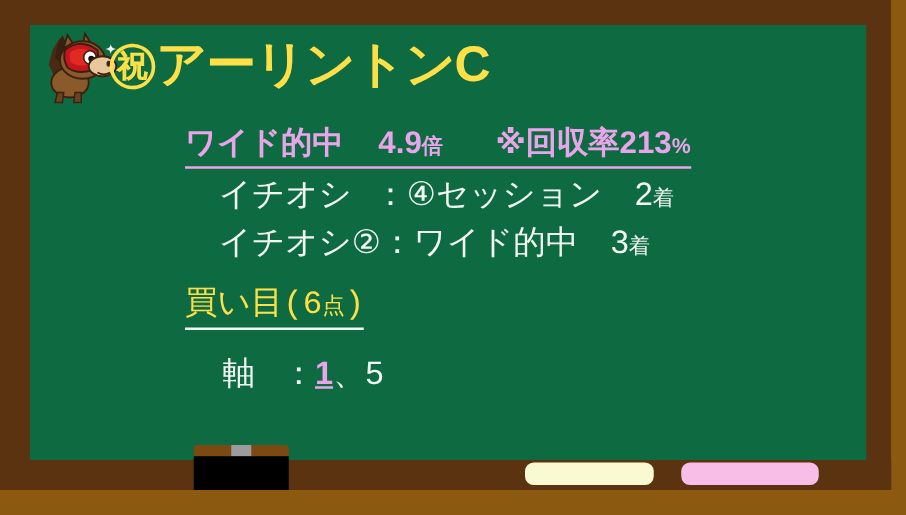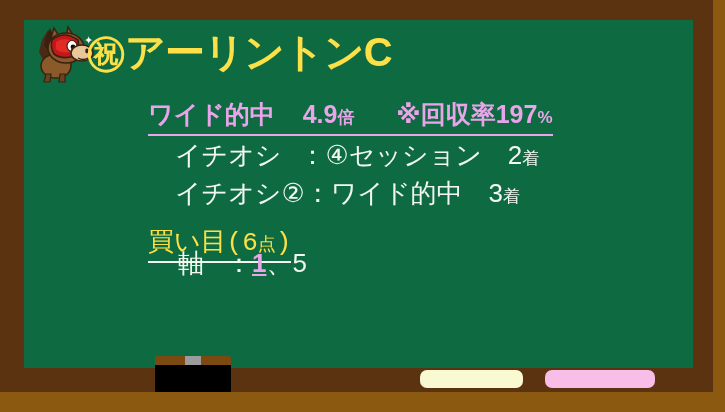--- a/index.html
+++ b/index.html
@@ -186,21 +186,21 @@
   .buy-title .small { font-size: 18px; }
 
   .buy-line {
     position: absolute;
     left: 178px;
     font-size: 26px;
     color: #F2F7F2;
     white-space: nowrap;
     line-height: 30px;
   }
-  .buy-line.l1 { top: 248px; text-align: right; }
+  .buy-line.l1 { top: 283px; text-align: right; }
   .buy-line.l2 { top: 303px; }
   .buy-line .gap { display: inline-block; width: 22px; }
   .hl {
     color: #E9A4EA;
     font-weight: bold;
     text-decoration: underline;
   }
 </style>
 </head>
 <body>
@@ -240,21 +240,21 @@
   </div>
   <div class="sparkle">✦</div>
 
   <div class="title">㊗アーリントンC</div>
 
   <div class="headline">
     <span>ワイド的中</span>
     <span class="sp"></span>
     <span>4.9</span><span class="small">倍</span>
     <span class="sp"></span><span class="sp"></span>
-    <span>※</span><span>回収率</span><span>197</span><span class="small">%</span>
+    <span>※</span><span>回収率</span><span>213</span><span class="small">%</span>
   </div>
 
   <div class="pick-line l1">
     <span>イチオシ</span><span class="gap-s"></span><span>：</span><span>④セッション</span><span class="gap-m"></span><span class="place">2</span><span class="place-unit">着</span>
   </div>
 
   <div class="pick-line l2">
     <span>イチオシ②</span><span>：</span><span>ワイド的中</span><span class="gap-m"></span><span class="place">3</span><span class="place-unit">着</span>
   </div>
 

